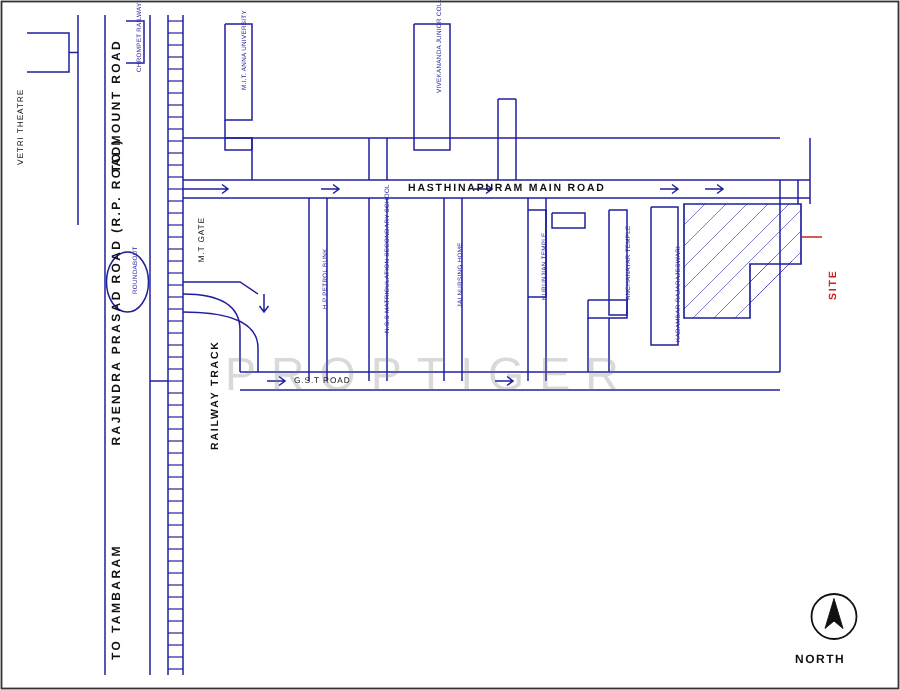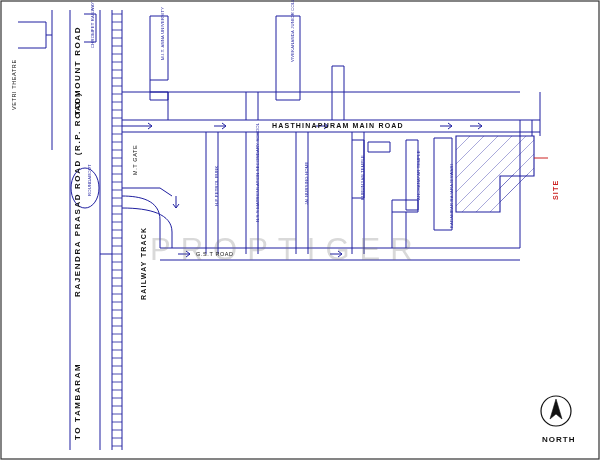--- a/index.html
+++ b/index.html
@@ -50,21 +50,21 @@
     font-family: "Liberation Sans", sans-serif;
     font-size: 31px;
     font-weight: normal;
     letter-spacing: 10px;
     color: rgba(120,120,120,0.28);
     pointer-events: none;
     user-select: none;
   }
   .north-label {
     position: absolute;
-    left: 542px;
+    left: 530px;
     top: 435px;
     font-size: 8px;
     letter-spacing: 1px;
     color: #111;
     font-weight: bold;
   }
 </style>
 </head>
 <body>
 

